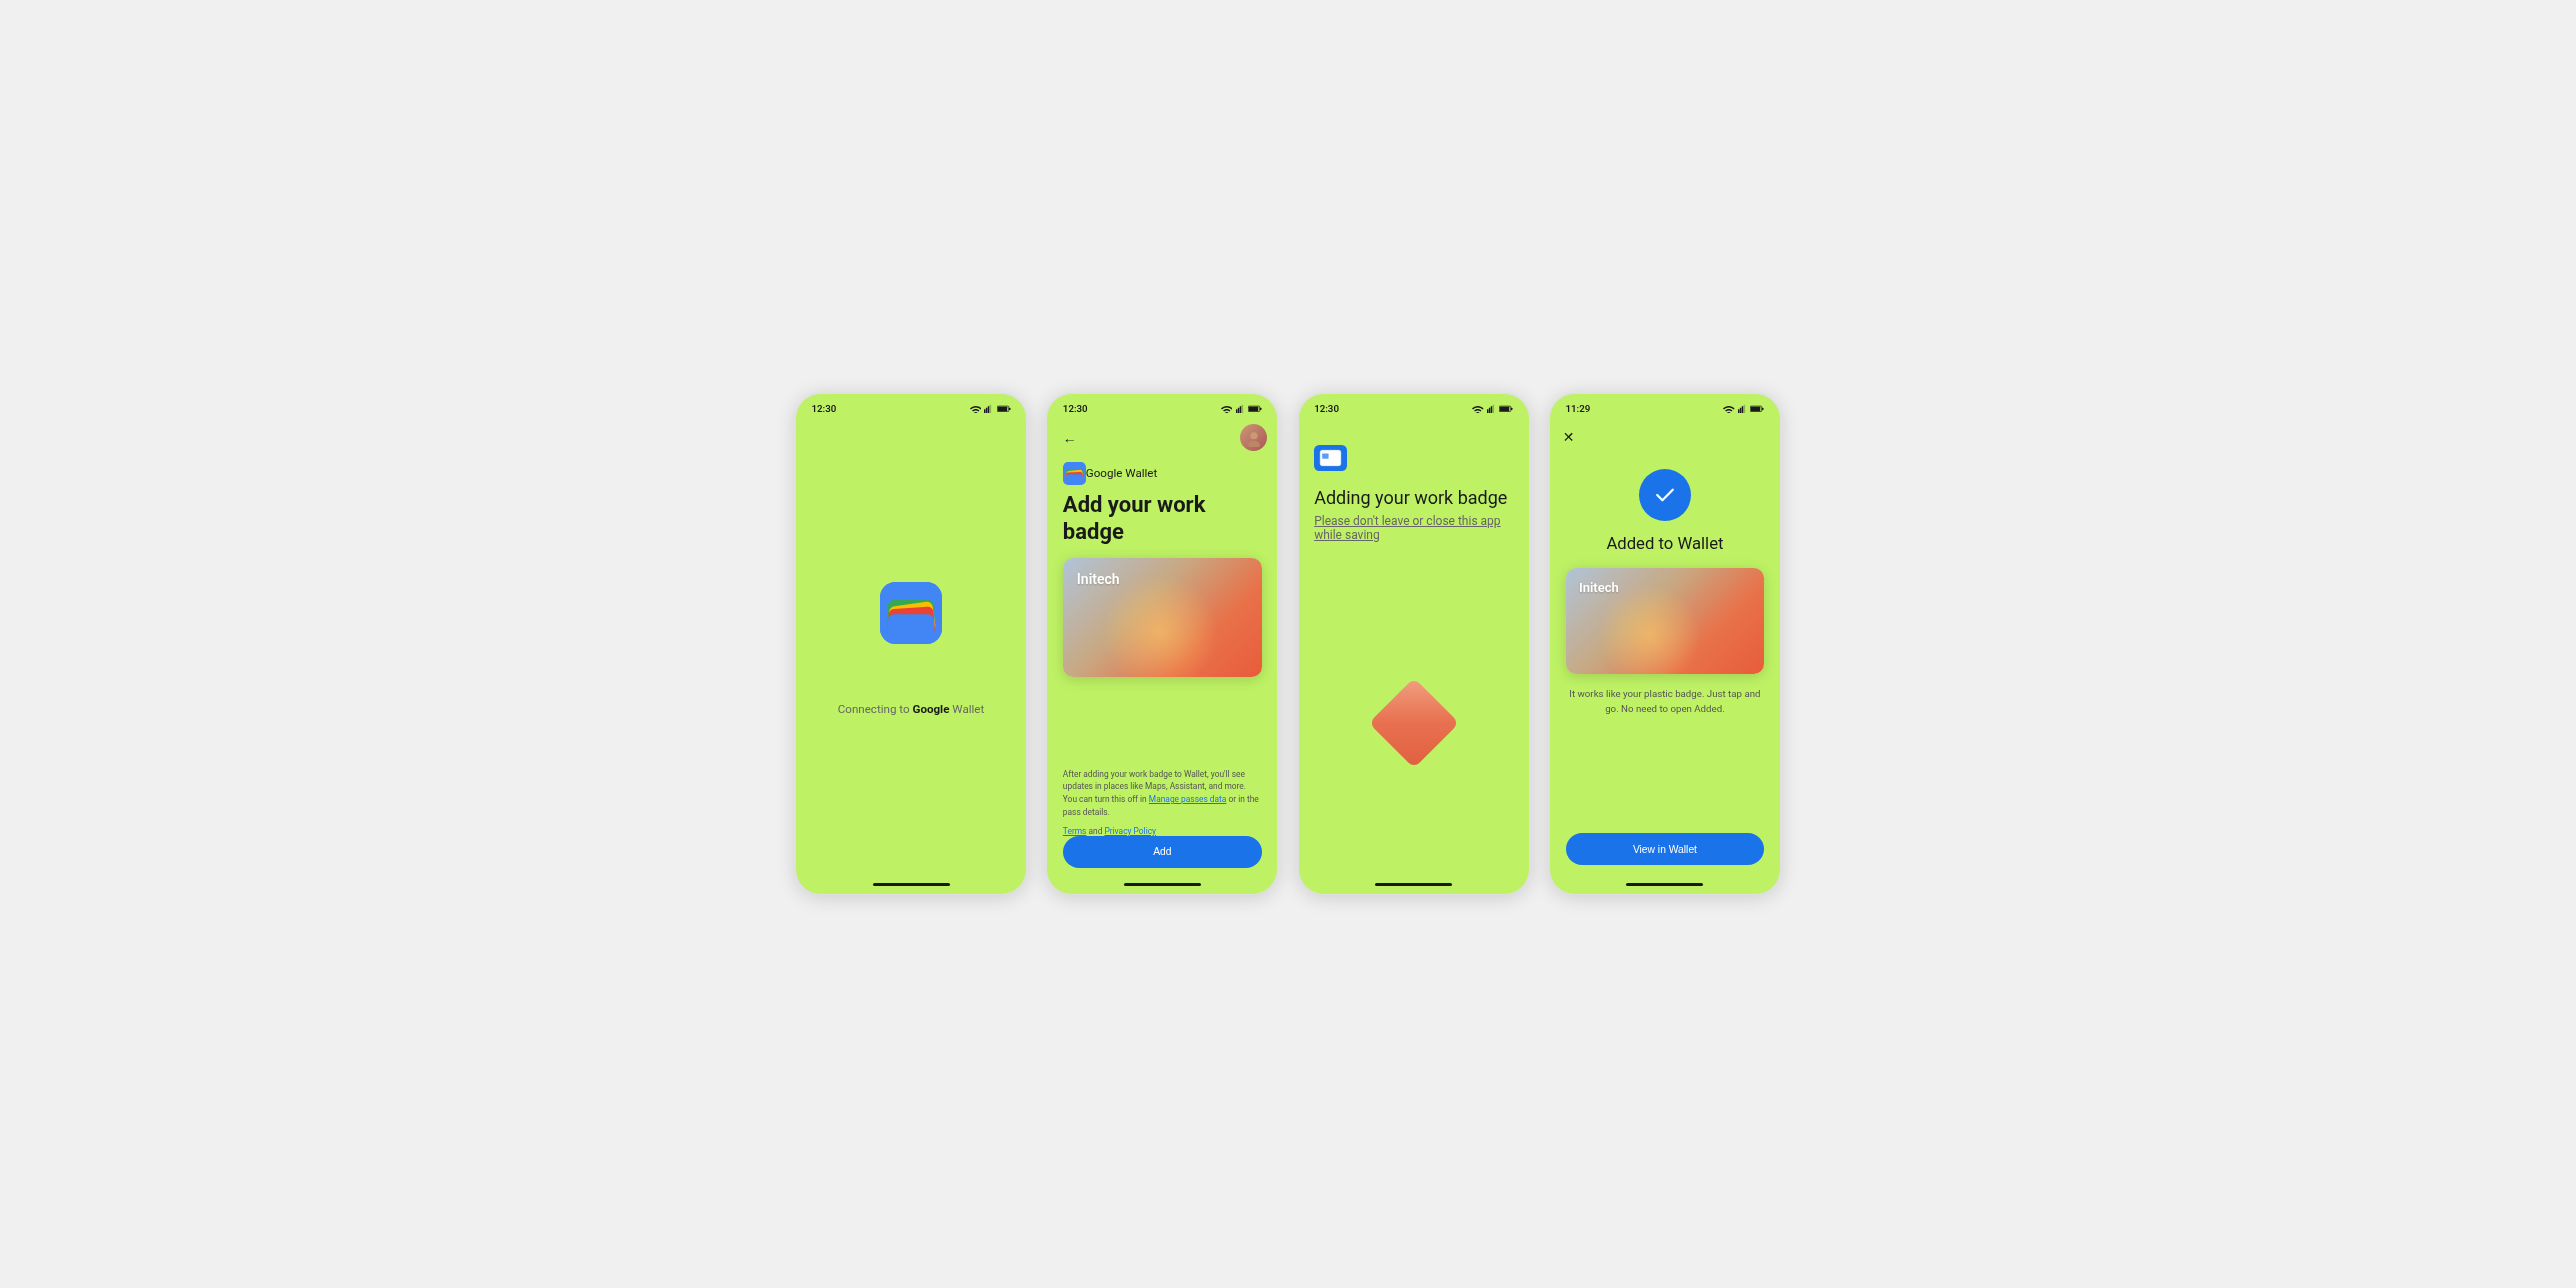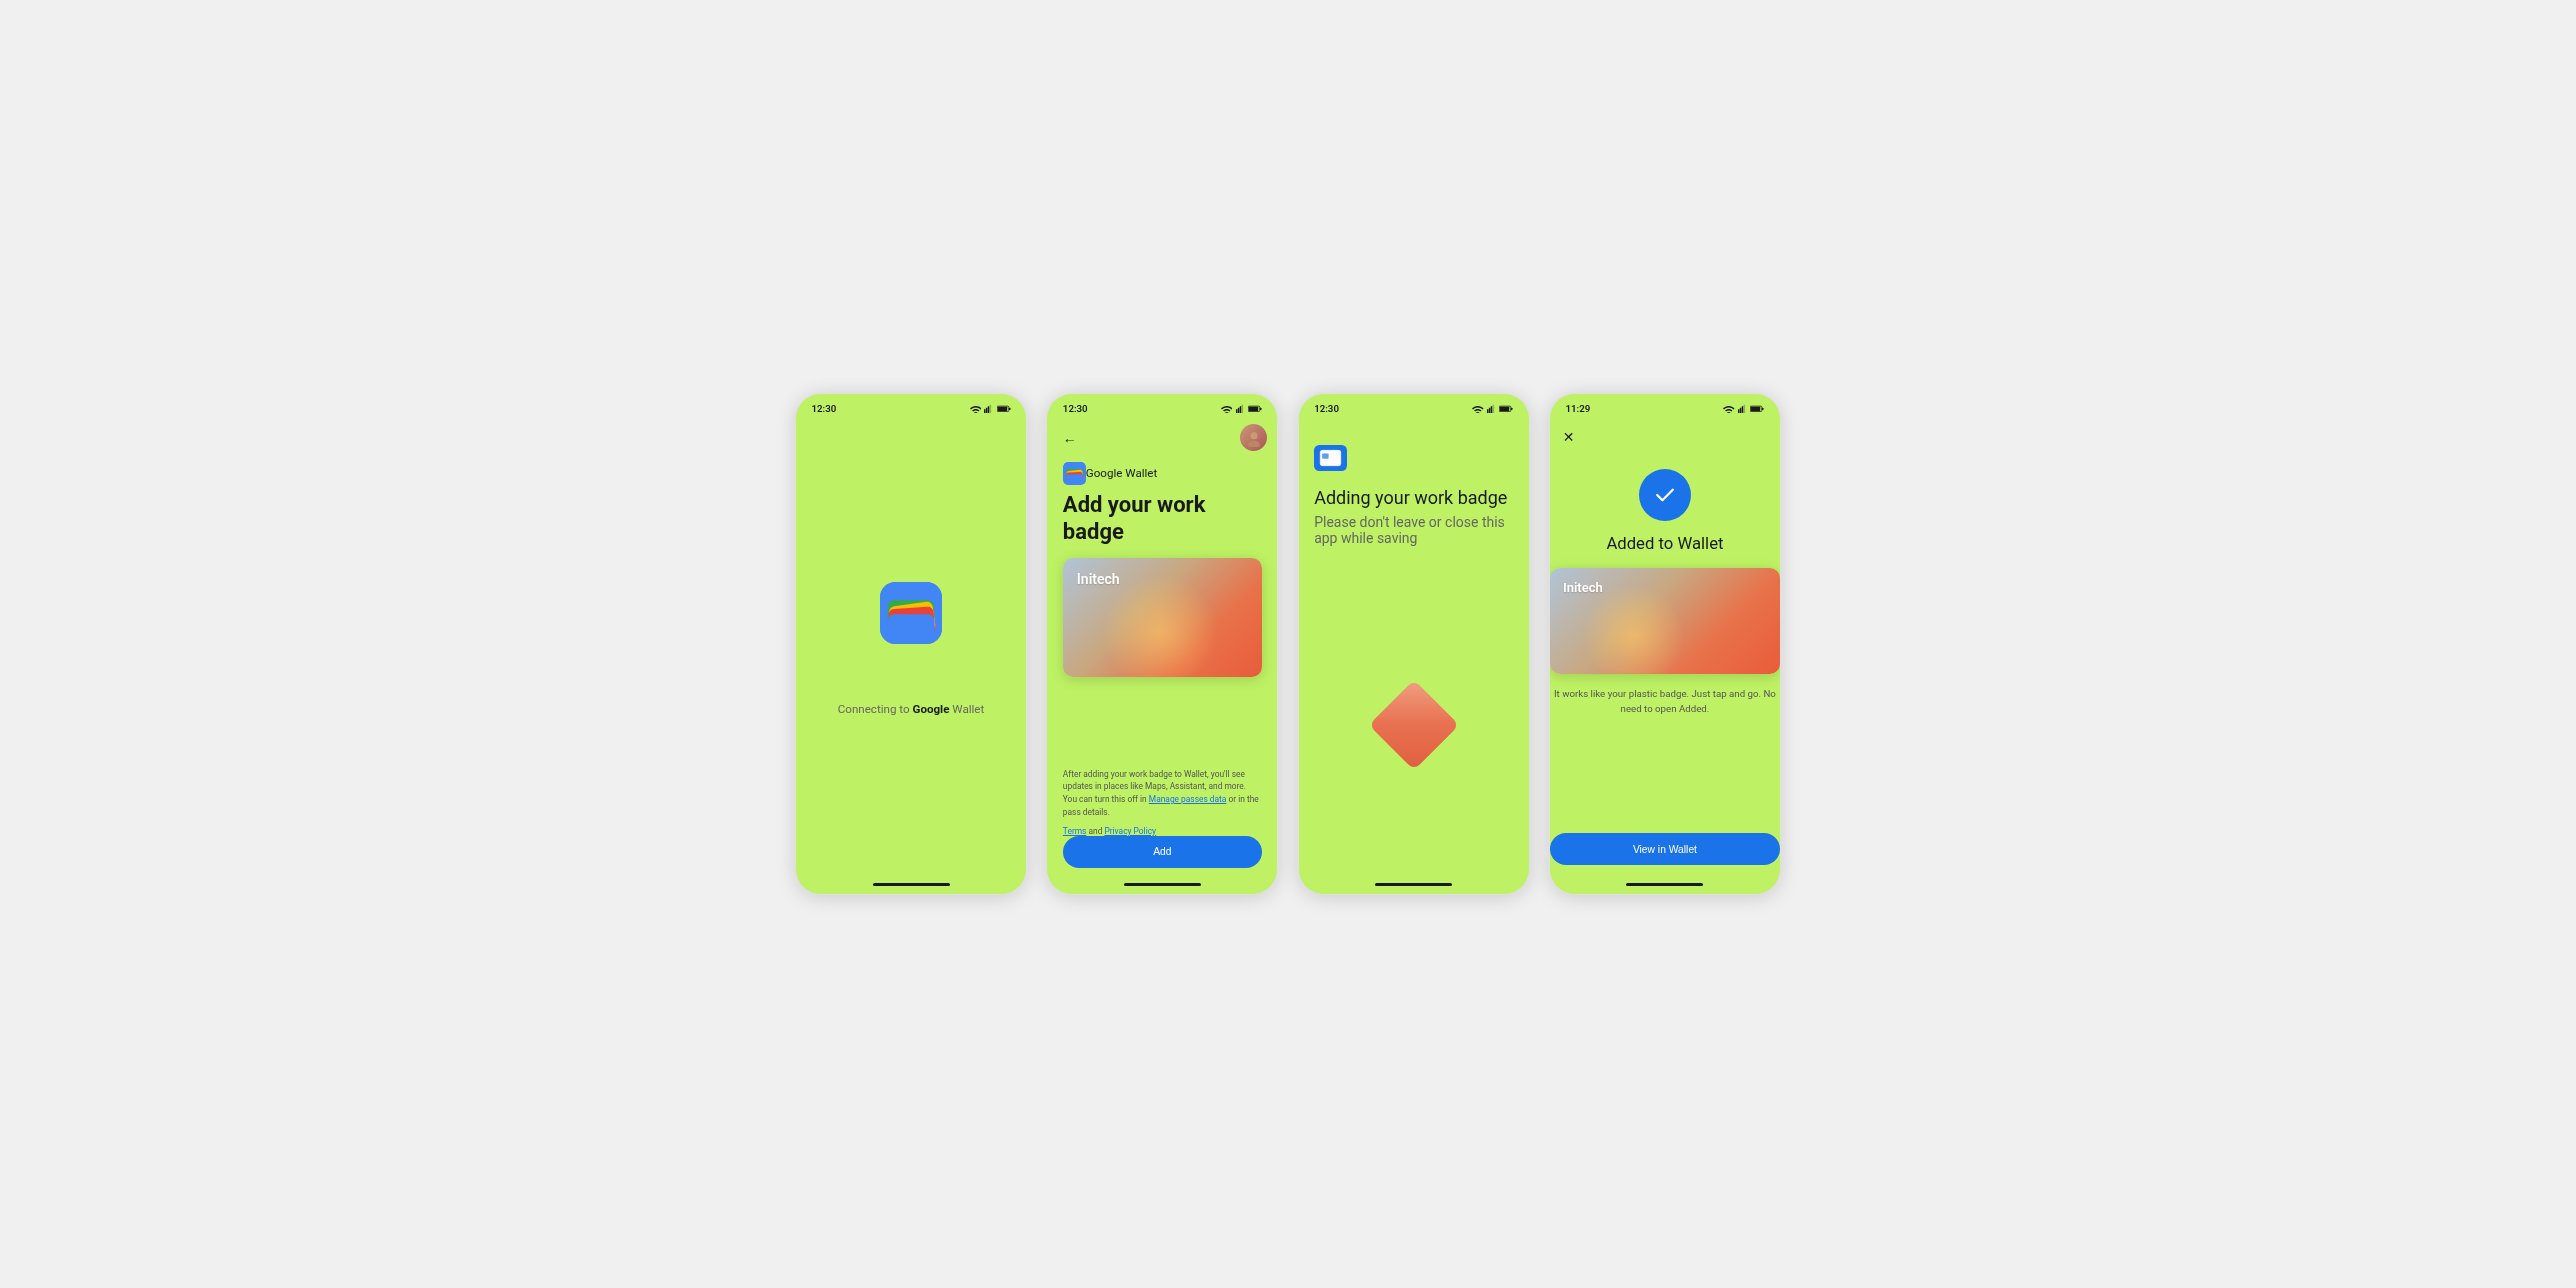--- a/index.html
+++ b/index.html
@@ -252,24 +252,25 @@
 
     .adding-title {
       font-size: 18px;
       font-weight: 400;
       color: #1a1a1a;
       margin-bottom: 6.4px;
       align-self: flex-start;
     }
 
     .adding-subtitle {
-      font-size: 14px;
+      font-size: 12px;
       color: #666;
       align-self: flex-start;
       margin-bottom: 39px;
+      text-decoration: underline;
     }
 
     .diamond-spinner {
       width: 64px;
       height: 64px;
       background: linear-gradient(135deg, #f0a080 0%, #e87050 50%, #e06040 100%);
       transform: rotate(45deg);
       border-radius: 7.7px;
       margin: auto;
     }
@@ -285,21 +286,21 @@
       color: #1a1a1a;
       cursor: pointer;
       padding: 2.6px;
     }
 
     .screen4-content {
       flex: 1;
       display: flex;
       flex-direction: column;
       align-items: center;
-      padding: 13px 0;
+      padding: 13px 16px;
     }
 
     .success-circle {
       width: 52px;
       height: 52px;
       border-radius: 50%;
       background: #1a73e8;
       display: flex;
       align-items: center;
       justify-content: center;

